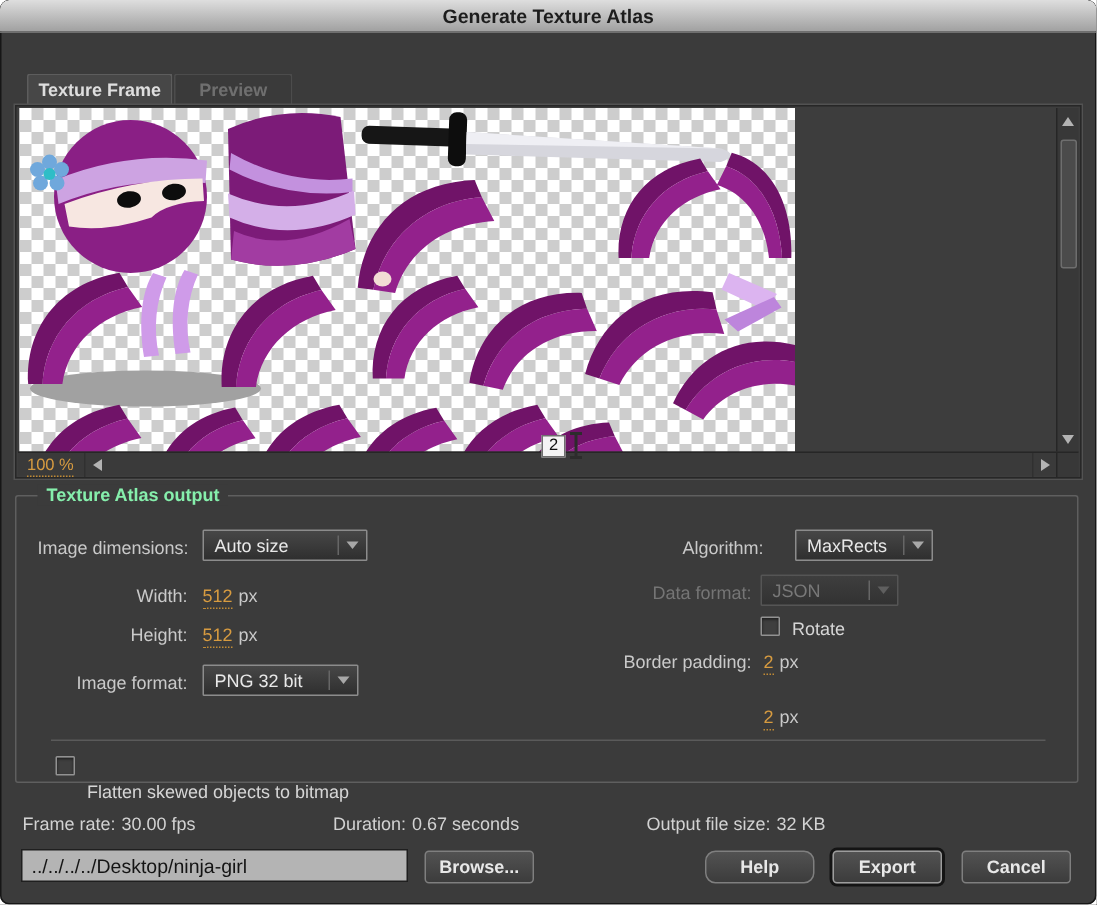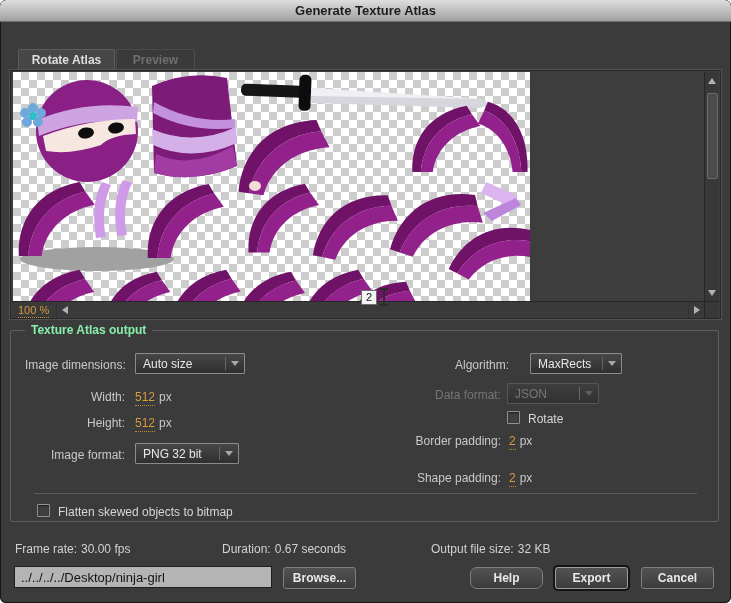--- a/index.html
+++ b/index.html
@@ -94,21 +94,21 @@
 </style>
 </head>
 <body>
 
 <div class="dialog">
 
   <div class="titlebar">
     <span>Generate Texture Atlas</span>
   </div>
 
-  <div class="tab active">Rotate Atlas</div>
+  <div class="tab active">Texture Frame</div>
   <div class="tab inactive">Preview</div>
 
   <div class="preview-frame">
     <div class="checker">
       <svg viewBox="0 0 517 231" width="517" height="231">
         <defs>
           <g id="limb">
             <path d="M4,80 C2,42 24,10 68,2 L74,12 C38,20 16,47 14,80 Z" fill="#701368"></path>
             <path d="M14,80 C16,47 38,20 74,12 L84,26 C54,32 32,52 28,80 Z" fill="#93218c"></path>
           </g>
@@ -251,29 +251,28 @@
     </div>
 
     <div class="cb" style="left:496px; top:80px;"></div>
     <div class="cb-label" style="left:517px; top:81px;">Rotate</div>
 
     <div class="flabel" style="left:340px; top:103px; width:150px;">Border padding:</div>
     <div class="fvalue" style="left:498px; top:103px;">
       <span class="hot">2</span><span class="unit">px</span>
     </div>
 
-    <div class="flabel" style="left:340px; top:140px; width:150px;">Shape padding:</div>
     <div class="fvalue" style="left:498px; top:140px;">
       <span class="hot">2</span><span class="unit">px</span>
     </div>
 
     <div class="divider"></div>
 
     <div class="cb" style="left:26px; top:173px;"></div>
-    <div class="cb-label" style="left:47px; top:174px;text-align:center;">Flatten skewed objects to bitmap</div>
+    <div class="cb-label" style="left:47px; top:190px;text-align:center;">Flatten skewed objects to bitmap</div>
   </div>
 
   <div class="info" style="left:15px;">
     <span>Frame rate:</span><span class="v">30.00 fps</span>
   </div>
   <div class="info" style="left:222px;">
     <span>Duration:</span><span class="v">0.67 seconds</span>
   </div>
   <div class="info" style="left:431px;">
     <span>Output file size:</span><span class="v">32 KB</span>

